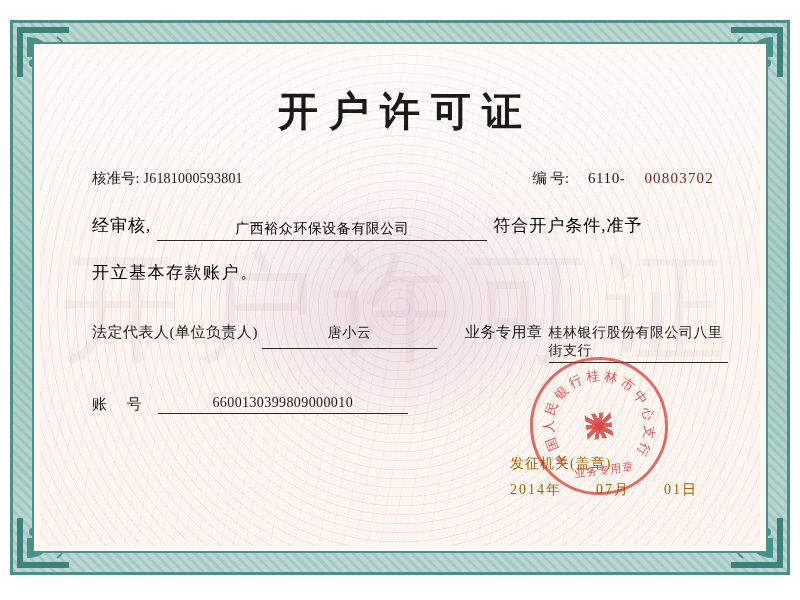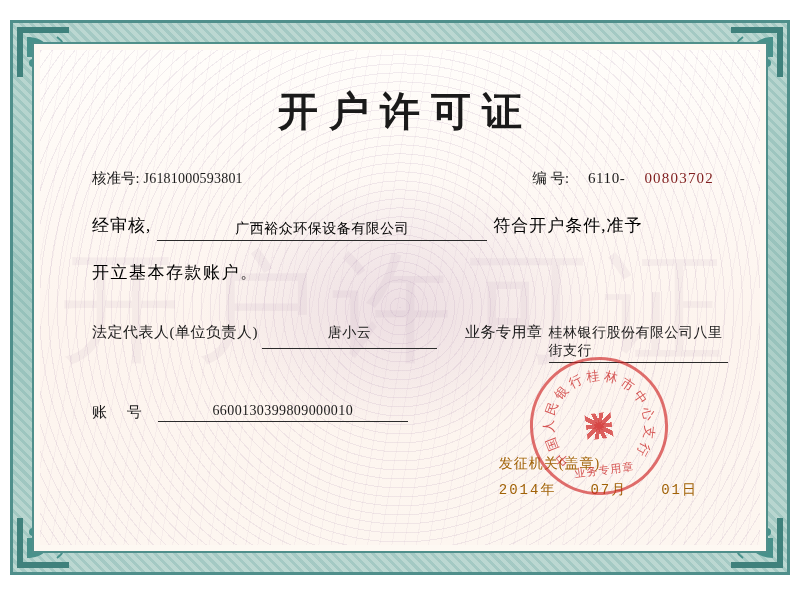--- a/index.html
+++ b/index.html
@@ -171,21 +171,21 @@
   .bank-val {
     flex: 1;
     border-bottom: 1px solid #2b2b2b;
     text-align: left;
     padding-bottom: 2px;
     font-size: 14px;
     margin-left: 6px;
   }
 
   .row-account {
-    margin-top: 40px;
+    margin-top: 32px;
     padding: 0 22px 0 42px;
     align-items: flex-end;
     font-size: 15px;
     letter-spacing: 1px;
   }
   .acct-lbl { white-space: nowrap; letter-spacing: 8px; }
   .acct-val {
     flex: 0 0 250px;
     border-bottom: 1px solid #2b2b2b;
     text-align: center;
@@ -199,21 +199,21 @@
   .issue-block {
     position: absolute;
     right: 92px;
     bottom: 72px;
     font-size: 14px;
     color: #a16207;
     letter-spacing: 1px;
     line-height: 26px;
     text-align: left;
   }
-  .issue-line2 { letter-spacing: 2px; font-family: Liberation Mono, monospace; }
+  .issue-line2 { letter-spacing: 2px; }
   .issue-line2 .sep { display: inline-block; width: 34px; }
 
   
   .seal {
     position: absolute;
     right: 122px;
     bottom: 80px;
     width: 132px;
     height: 132px;
     border-radius: 50%;

